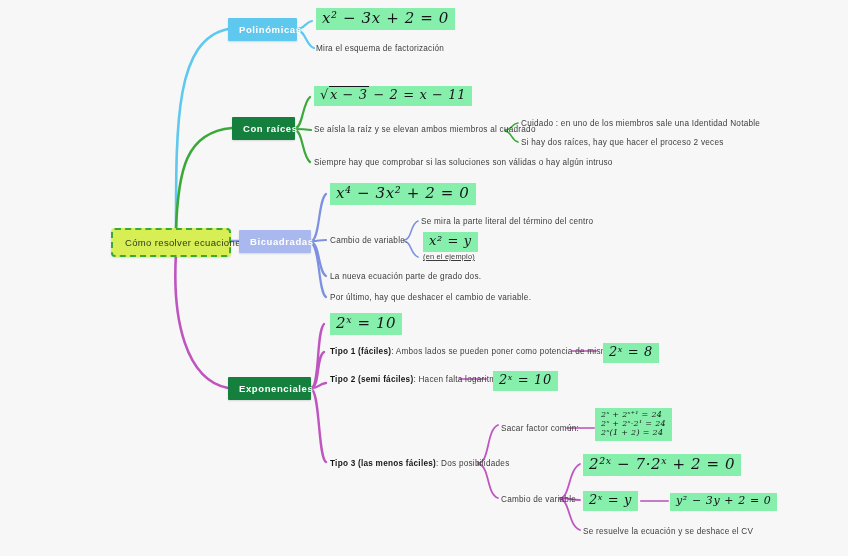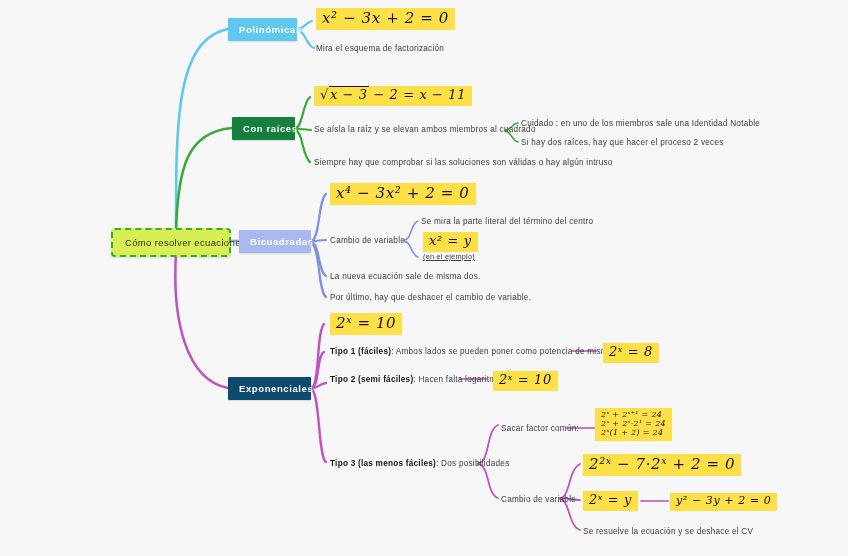--- a/index.html
+++ b/index.html
@@ -51,34 +51,34 @@
     font-size: 9.5px;
     font-weight: bold;
     letter-spacing: .6px;
     padding: 6px 11px;
     text-align: center;
     box-shadow: 0 1px 2px rgba(0,0,0,.13);
   }
   .pill.blue   { background: #5ec8ef; }
   .pill.green  { background: #15803d; }
   .pill.peri   { background: #a9b8ef; }
-  .pill.purple { background: #0c4a6e; }
+  .pill.purple { background: #15803d; }
 
   
   .leaf {
     color: #3c3c3c;
     font-size: 8.2px;
     letter-spacing: .25px;
     line-height: 1.25;
   }
   .leaf b { color: #161616; }
 
   
   .eq {
-    background: #fde047;
+    background: #86efac;
     color: #15151a;
     font-family: "DejaVu Serif", serif;
     font-style: italic;
     letter-spacing: .6px;
     padding: 2px 6px 3px 6px;
     line-height: 1.15;
   }
   .eq.lg    { font-size: 15px; }
   .eq.md    { font-size: 13px; }
   .eq.sm    { font-size: 11px; }
@@ -192,21 +192,21 @@
 
   <div class="node eq lg" style="left:330px; top:183px;">
     <span>x⁴ − 3x² + 2 = 0</span>
   </div>
 
   <div class="node leaf" style="left:330px; top:236px;">
     <span>Cambio de variable.</span>
   </div>
 
   <div class="node leaf" style="left:330px; top:272px;">
-    <span>La nueva ecuación sale de misma dos.</span>
+    <span>La nueva ecuación parte de grado dos.</span>
   </div>
 
   <div class="node leaf" style="left:330px; top:293px;">
     <span>Por último, hay que deshacer el cambio de variable.</span>
   </div>
 
   <div class="node leaf" style="left:421px; top:217px;">
     <span>Se mira la parte literal del término del centro</span>
   </div>
 

